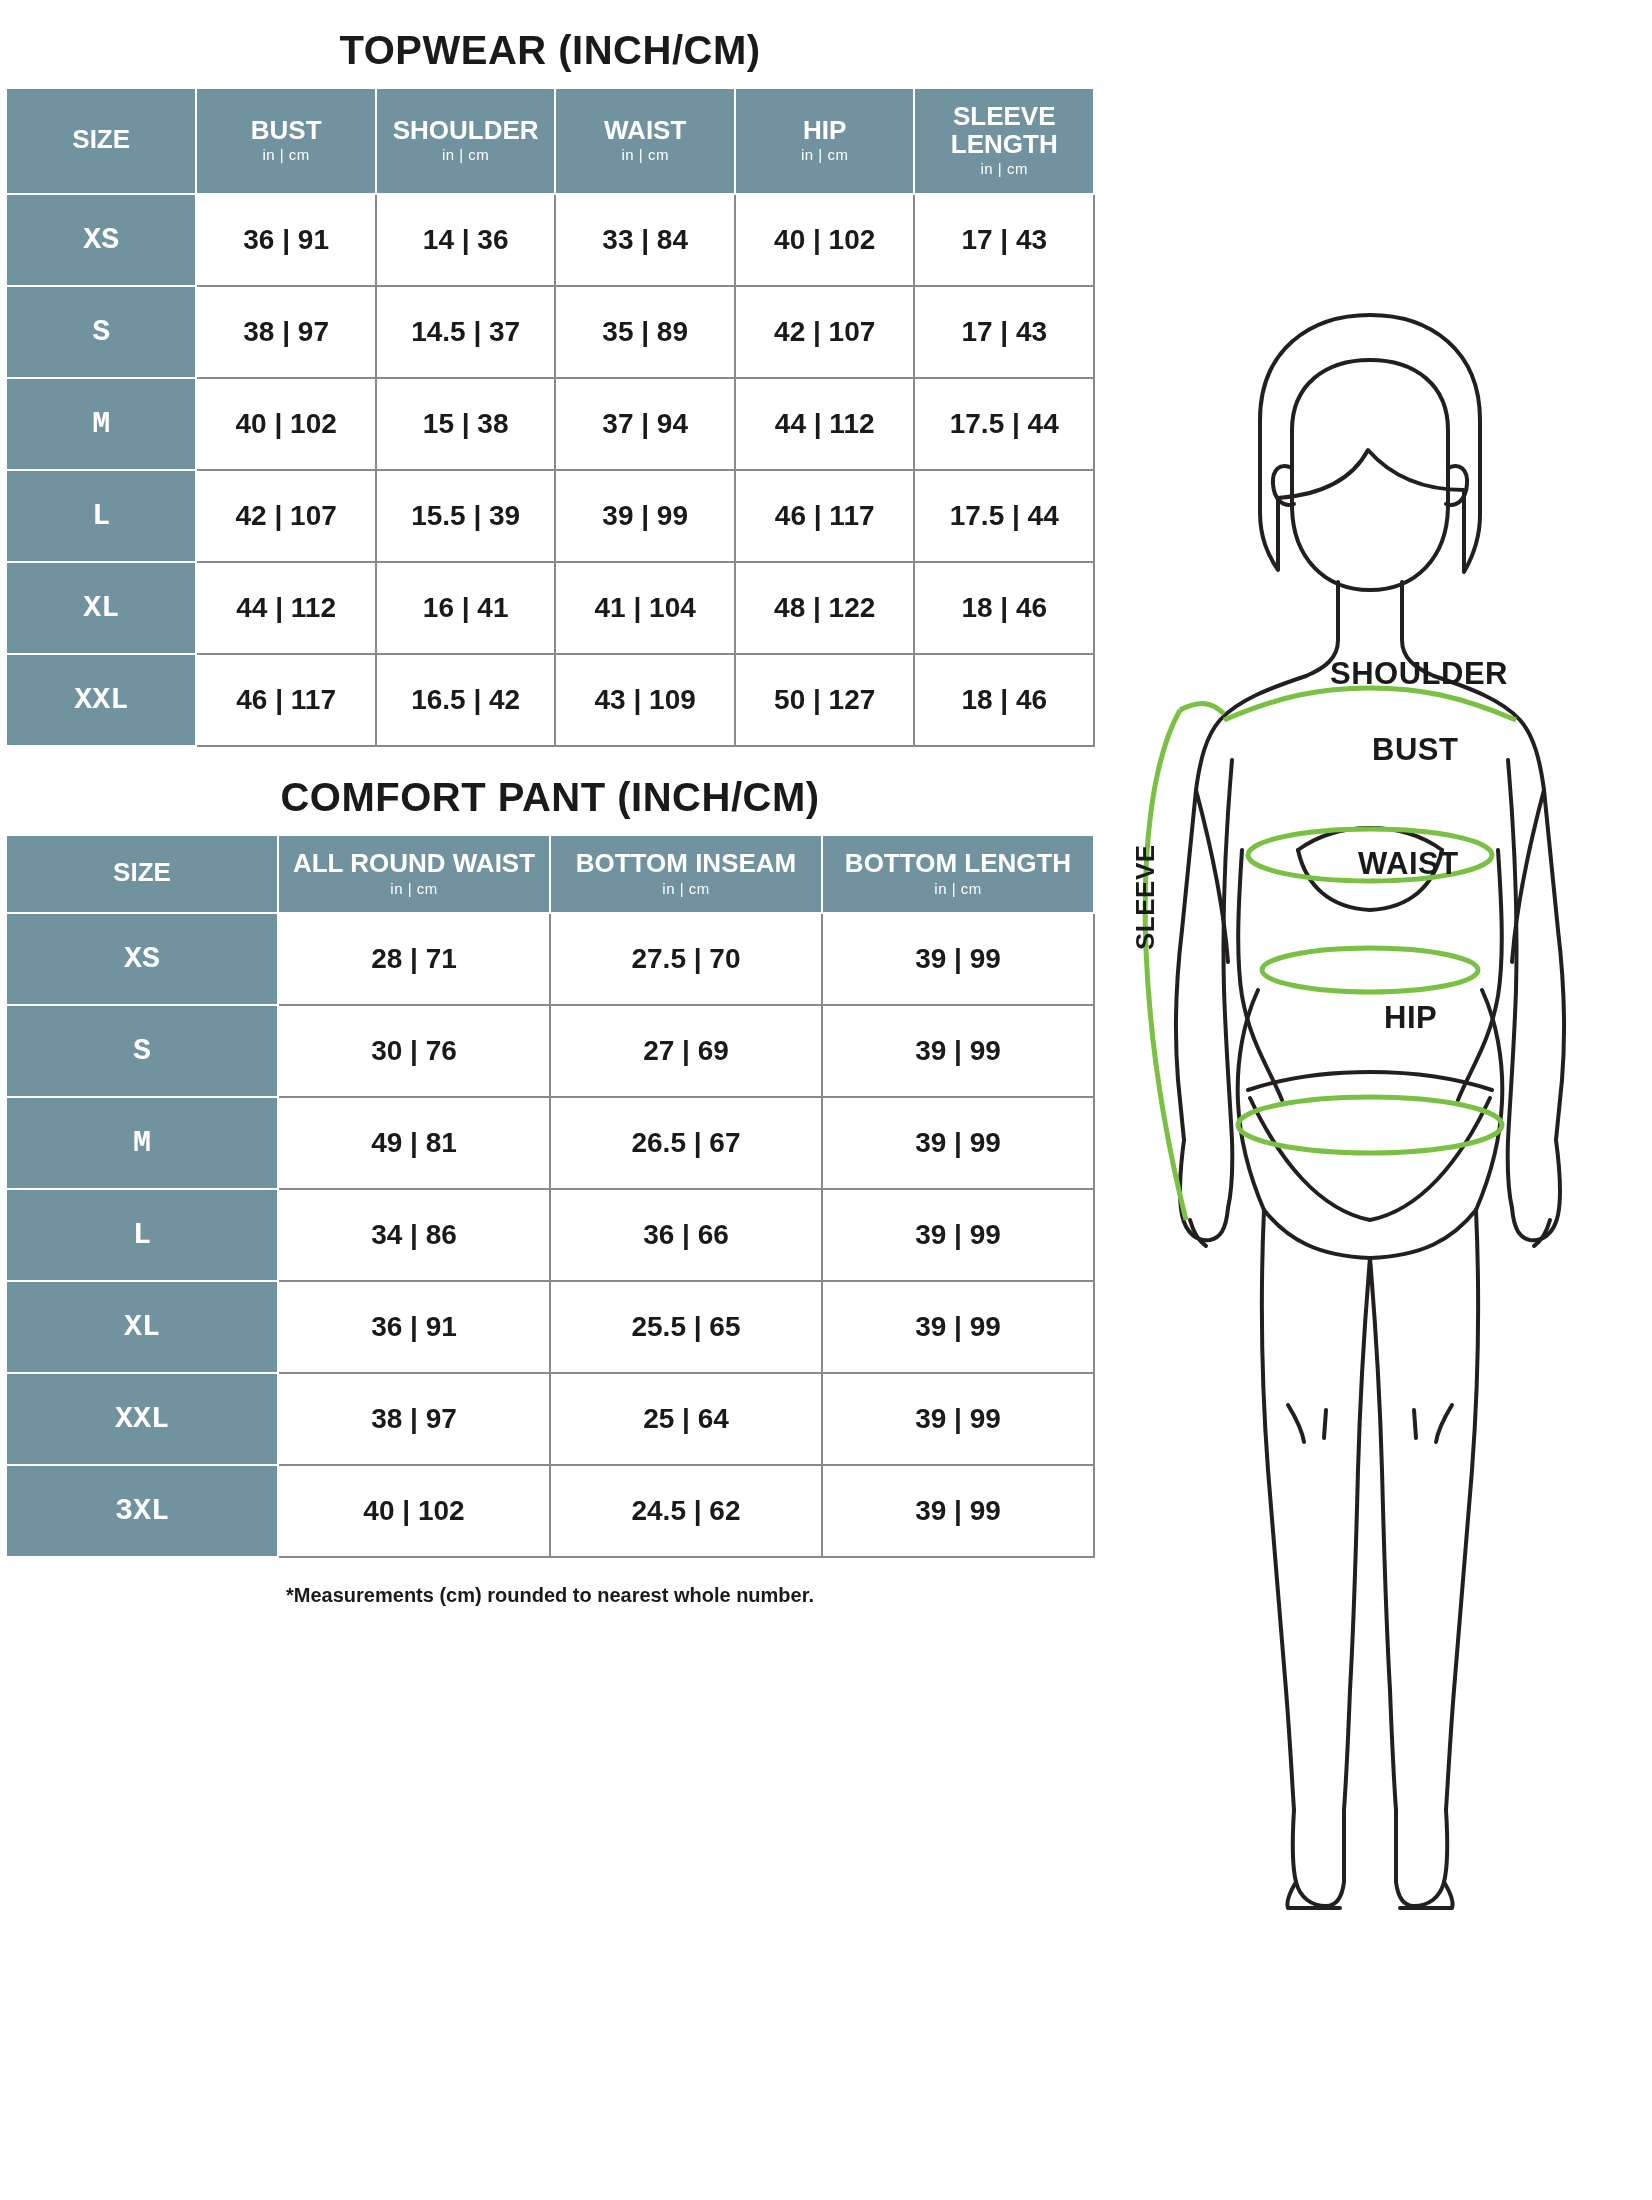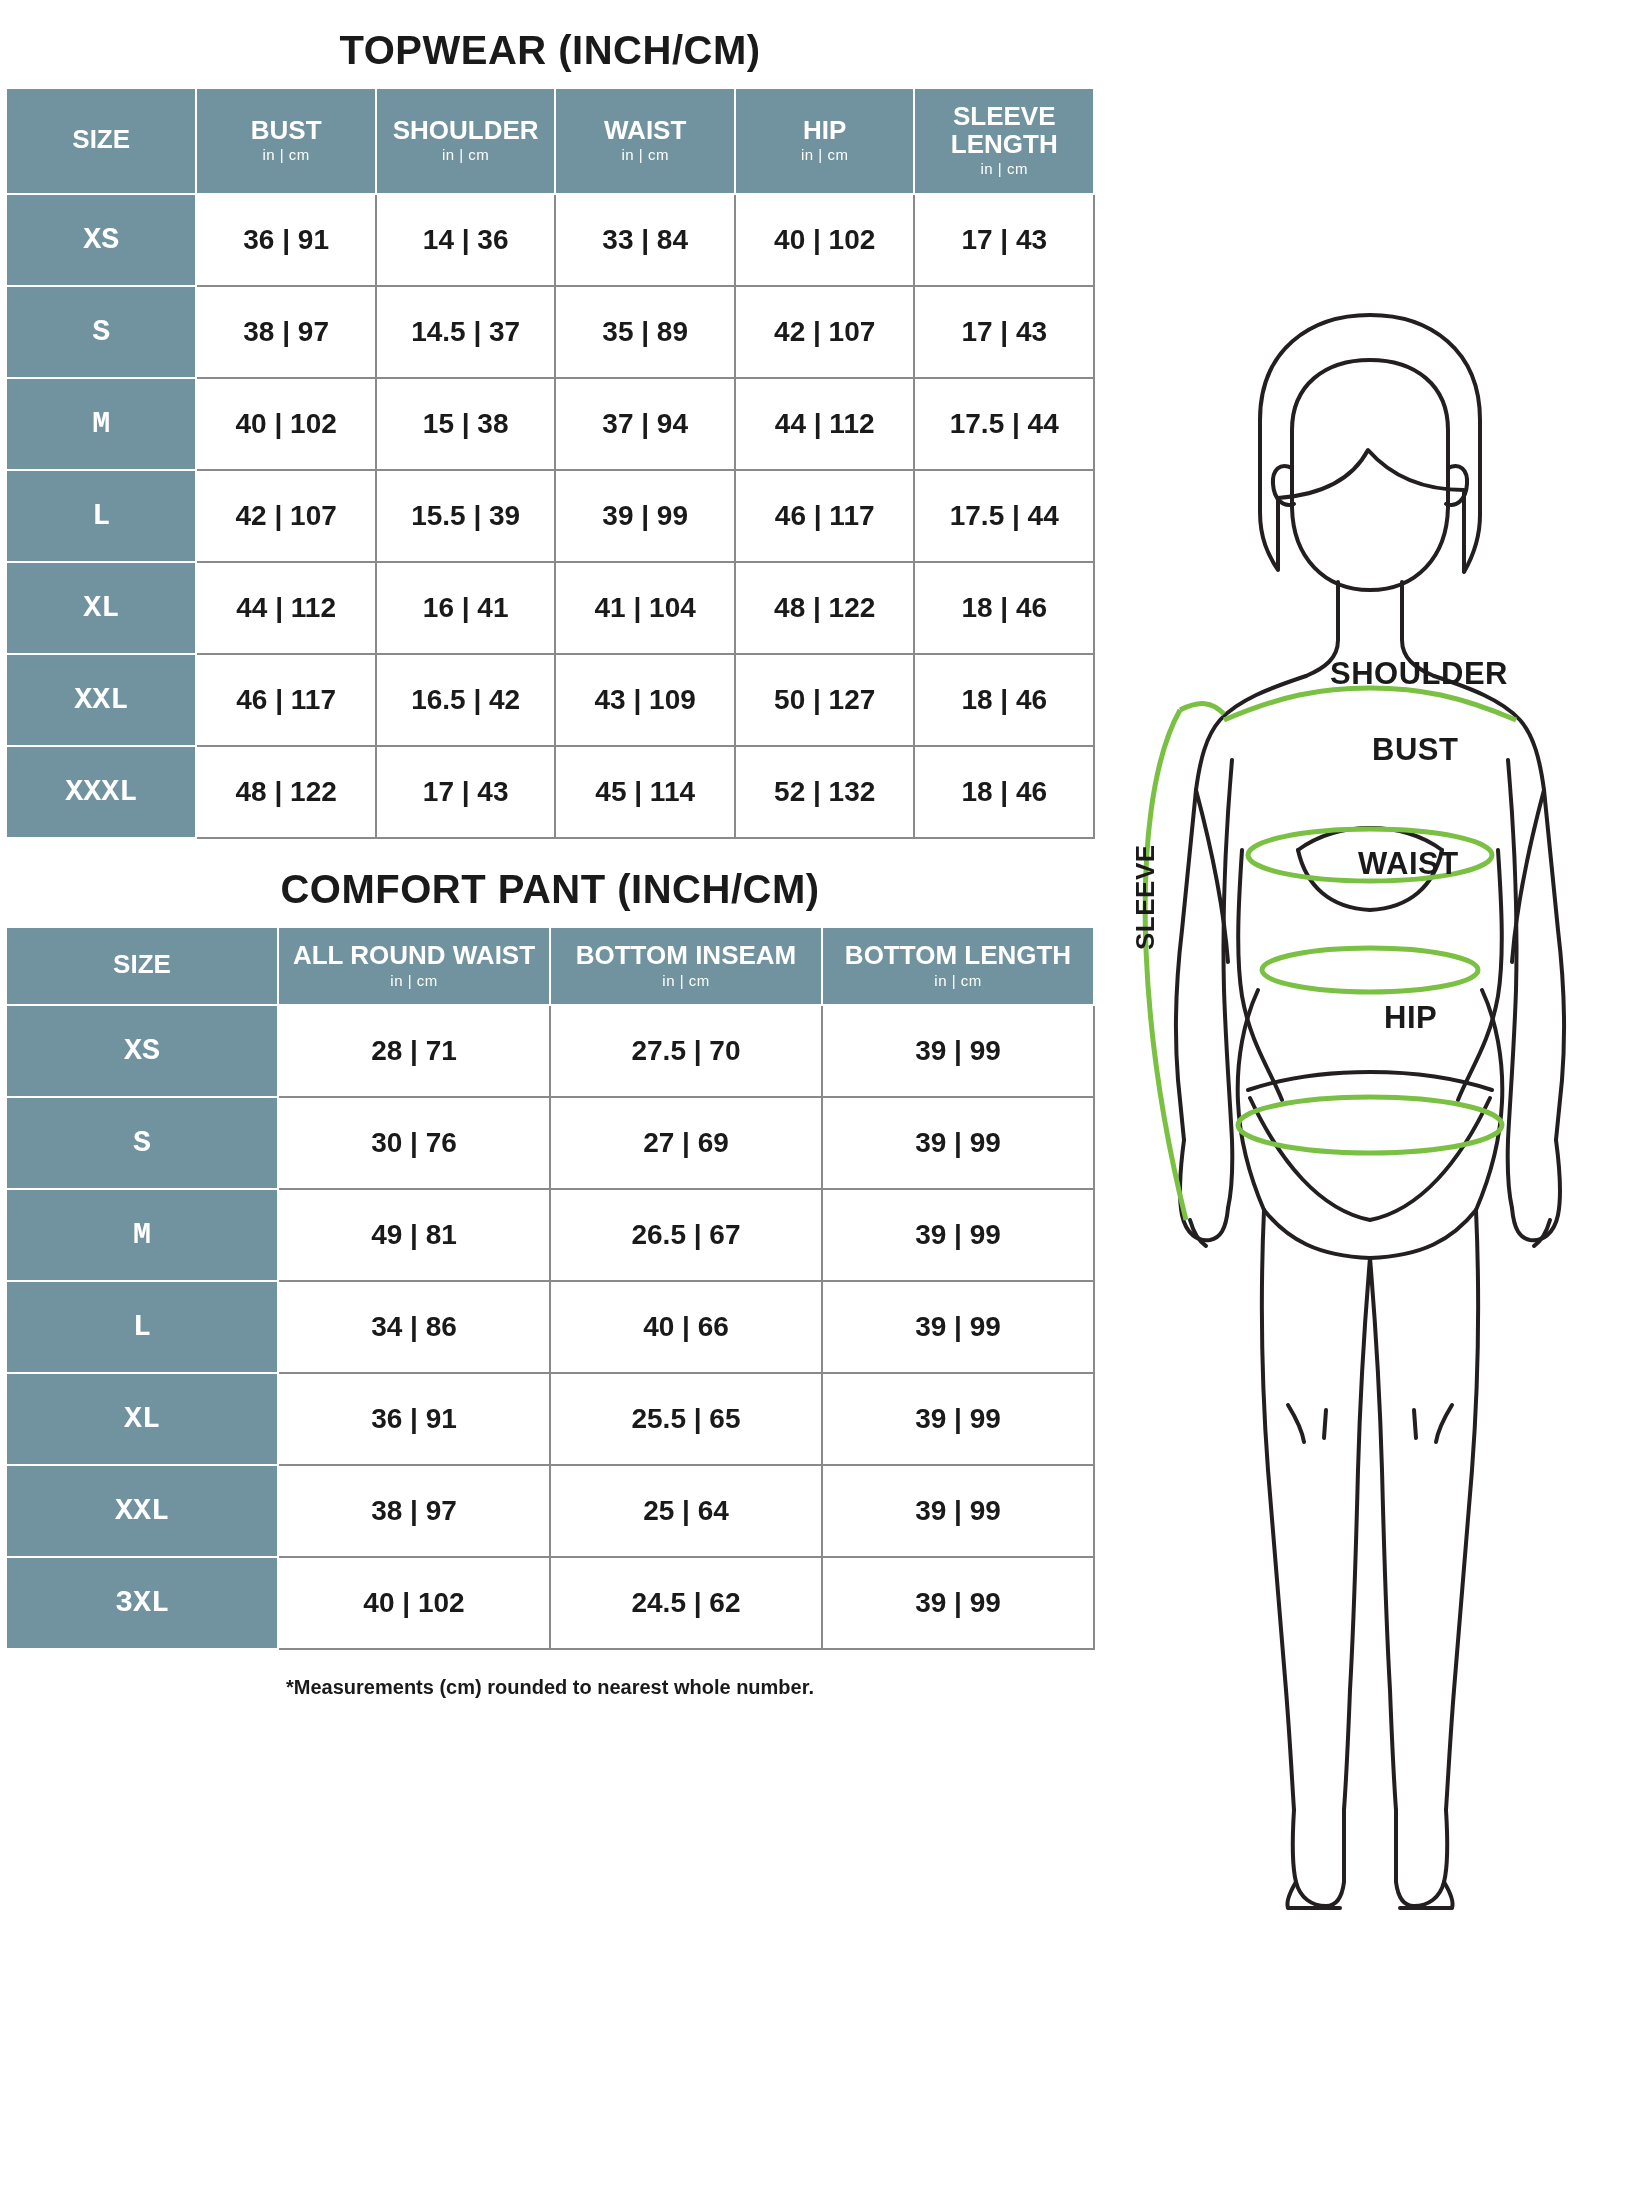--- a/index.html
+++ b/index.html
@@ -216,28 +216,20 @@
           <td>18 | 46</td>
         </tr>
         <tr>
           <td class="size-cell">XXL</td>
           <td>46 | 117</td>
           <td>16.5 | 42</td>
           <td>43 | 109</td>
           <td>50 | 127</td>
           <td>18 | 46</td>
         </tr>
-        <tr>
-          <td class="size-cell">XXXL</td>
-          <td>48 | 122</td>
-          <td>17 | 43</td>
-          <td>45 | 114</td>
-          <td>52 | 132</td>
-          <td>18 | 46</td>
-        </tr>
       </tbody>
     </table>
 
     <div class="chart-title">COMFORT PANT (INCH/CM)</div>
 
     <table class="size-table pt">
       <colgroup>
         <col class="p0">
           <col class="p1">
           <col class="p2">
@@ -277,21 +269,21 @@
         </tr>
         <tr>
           <td class="size-cell">M</td>
           <td>49 | 81</td>
           <td>26.5 | 67</td>
           <td>39 | 99</td>
         </tr>
         <tr>
           <td class="size-cell">L</td>
           <td>34 | 86</td>
-          <td>40 | 66</td>
+          <td>36 | 66</td>
           <td>39 | 99</td>
         </tr>
         <tr>
           <td class="size-cell">XL</td>
           <td>36 | 91</td>
           <td>25.5 | 65</td>
           <td>39 | 99</td>
         </tr>
         <tr>
           <td class="size-cell">XXL</td>

